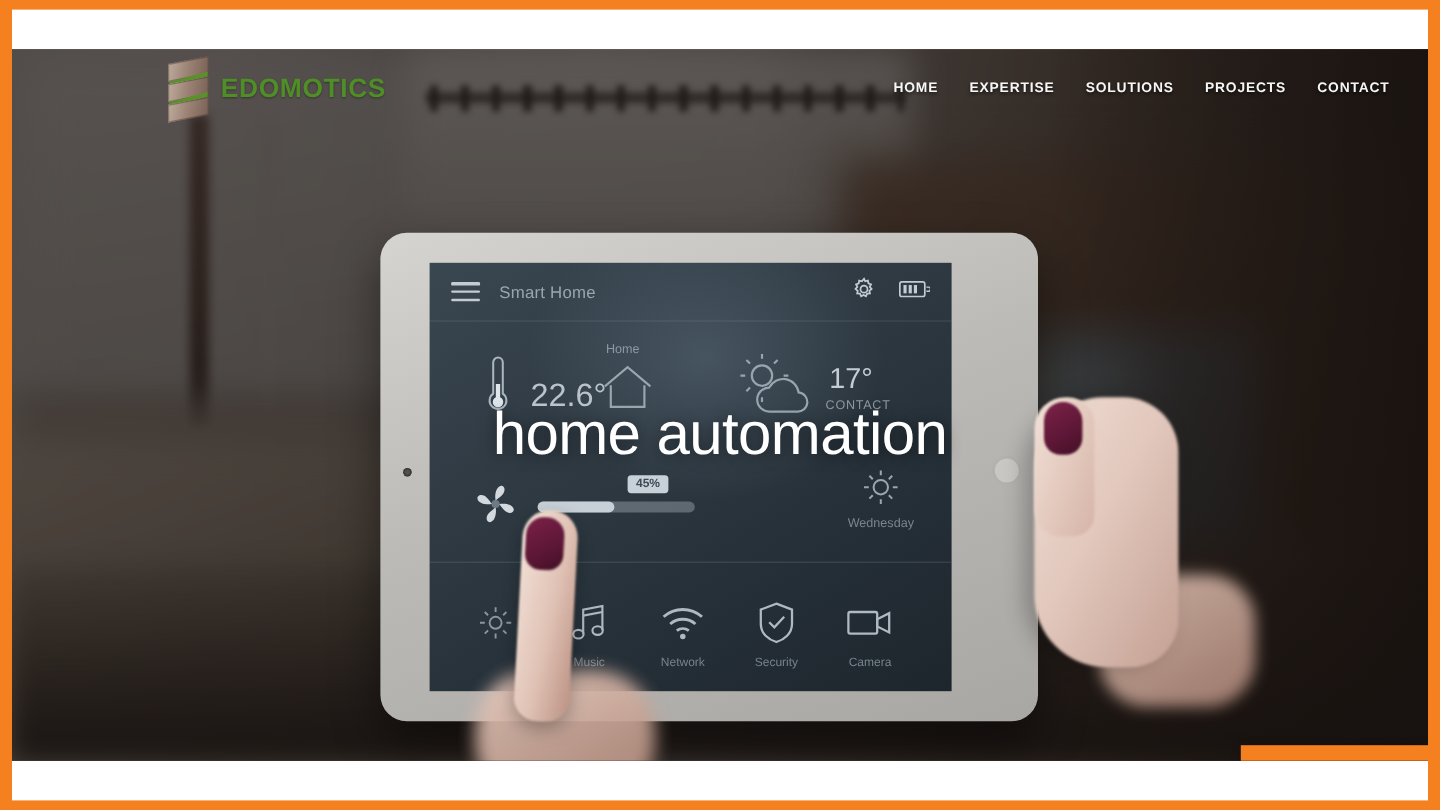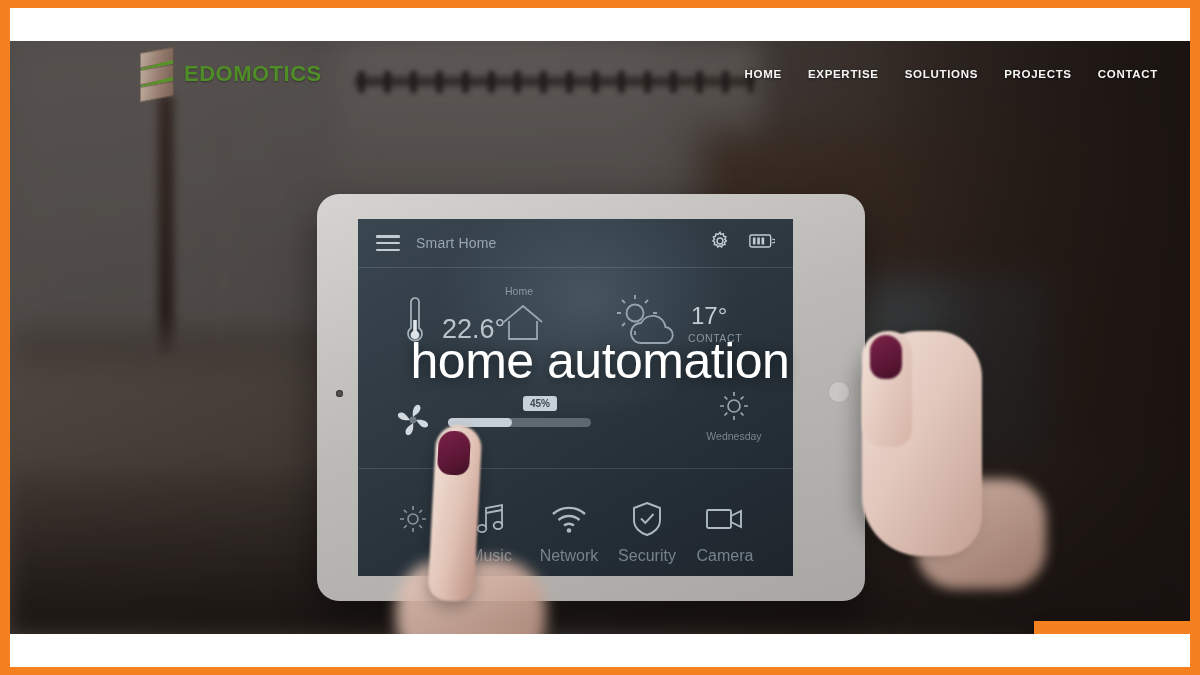--- a/index.html
+++ b/index.html
@@ -222,21 +222,21 @@
   .wx-cond {
     position:absolute; left:112px; top:42px;
     color:#8d99a2; font-size:10.5px; letter-spacing:.6px;
   }
 
   .row-controls {
     position:absolute; left:0; top:112px; width:435px; height:80px;
   }
   .fan { position:absolute; left:33px; top:18px; }
   .slider-track {
-    position:absolute; left:90px; top:38px; width:143px; height:9px;
+    position:absolute; left:90px; top:38px; width:131px; height:9px;
     border-radius:5px; background:rgba(215,225,232,.30);
   }
   .slider-fill {
     position:absolute; left:0; top:0; height:9px; width:64px;
     border-radius:5px; background:rgba(225,234,240,.80);
   }
   .slider-tip {
     position:absolute; left:75px; top:-22px;
     padding:2px 7px; border-radius:3px;
     background:rgba(228,236,242,.85); color:#3c4a55;
@@ -253,21 +253,21 @@
     position:absolute; left:0; top:200px; width:435px; height:1px;
     background:rgba(190,205,215,.16);
   }
 
   .row-apps {
     position:absolute; left:0; top:214px; width:435px; height:94px;
     display:flex; align-items:flex-start; padding:14px 16px 0;
   }
   .app-item { width:78px; text-align:center; }
   .app-ic { height:46px; display:flex; align-items:center; justify-content:center; }
-  .app-lbl { color:#77838c; font-size:16px; margin-top:5px; }
+  .app-lbl { color:#77838c; font-size:10px; margin-top:5px; }
 
   
   .hand-right {
     position:absolute; left:836px; top:268px; width:170px; height:260px;
     z-index:14; pointer-events:none;
   }
   .hr-palm {
     position:absolute; left:16px; top:22px; width:120px; height:225px;
     border-radius:58px 46px 40px 60px;
     background:linear-gradient(120deg,#f0ddd4 0%, #e2c8bd 45%, #c4a093 100%);

